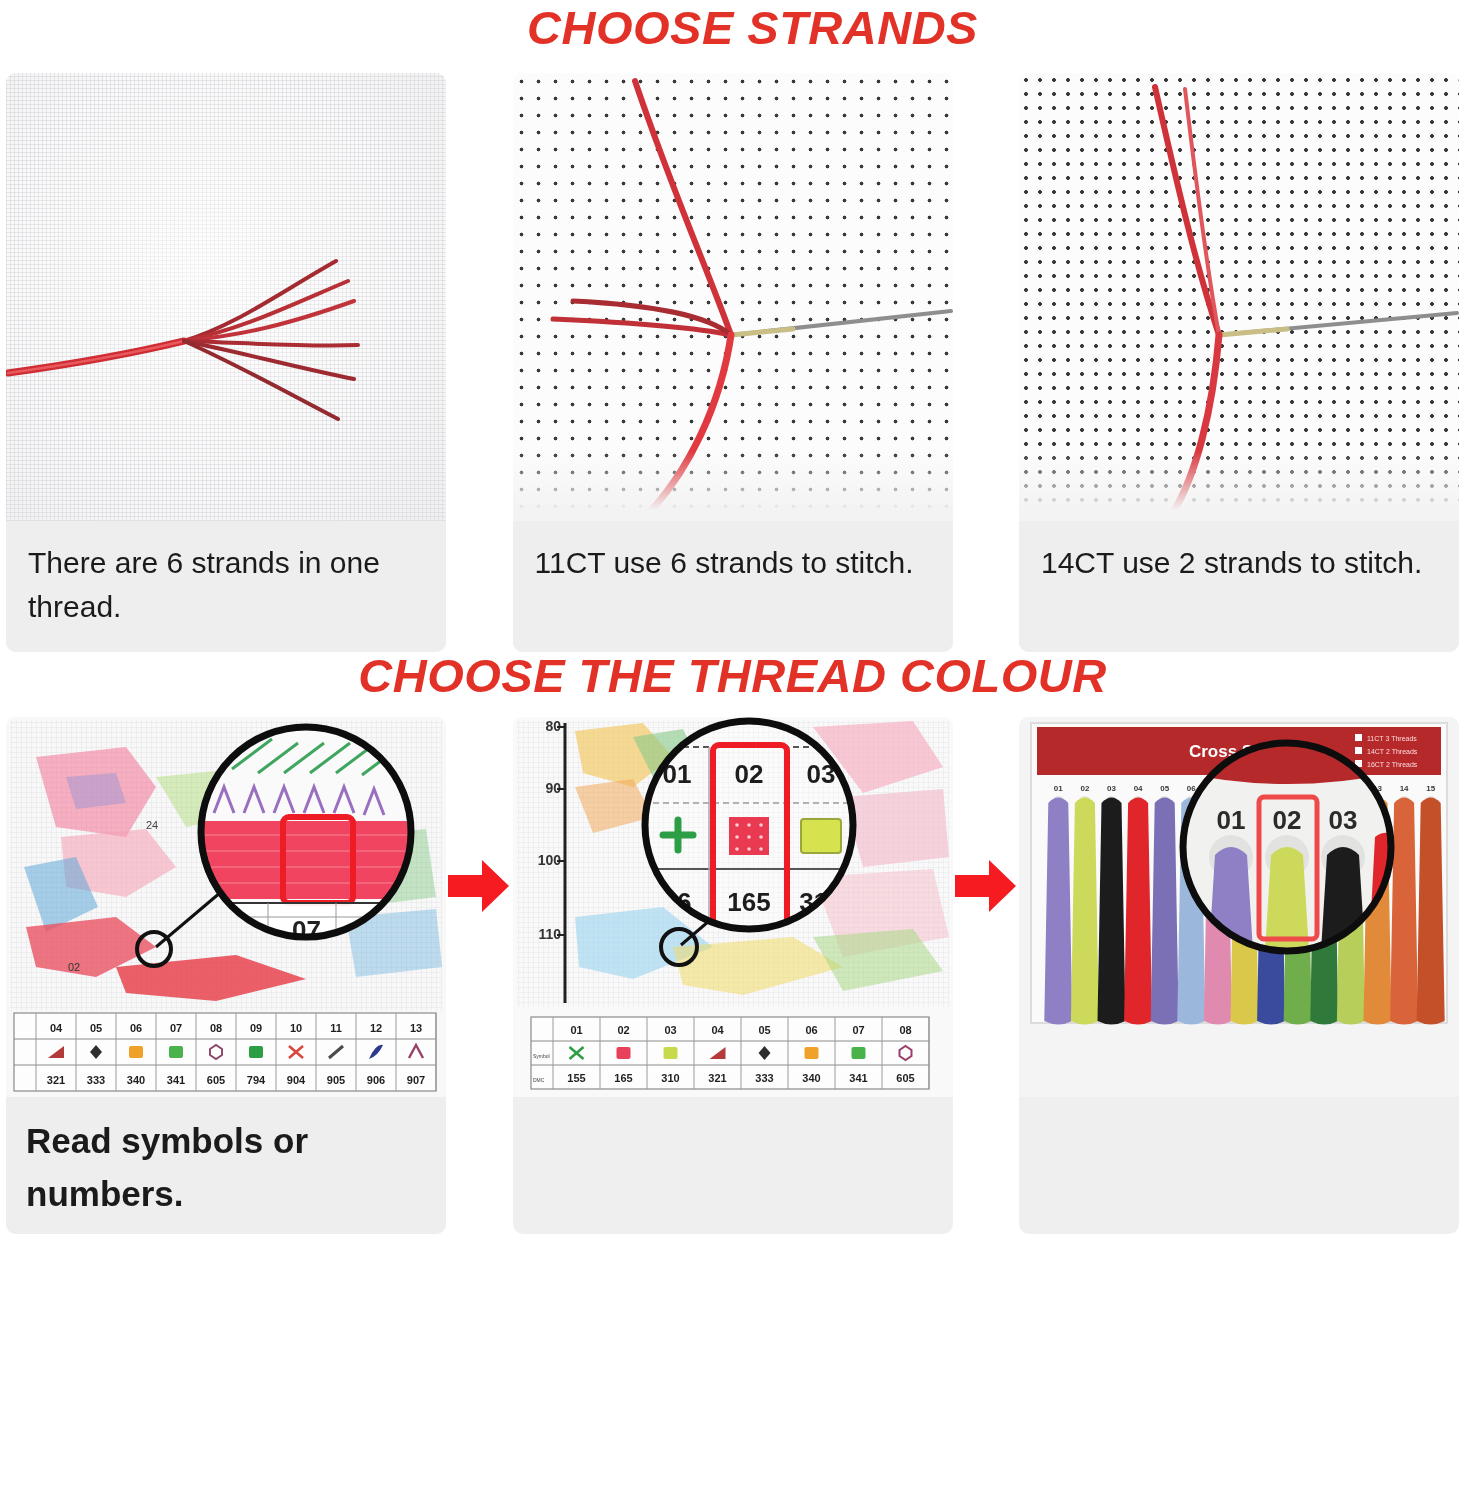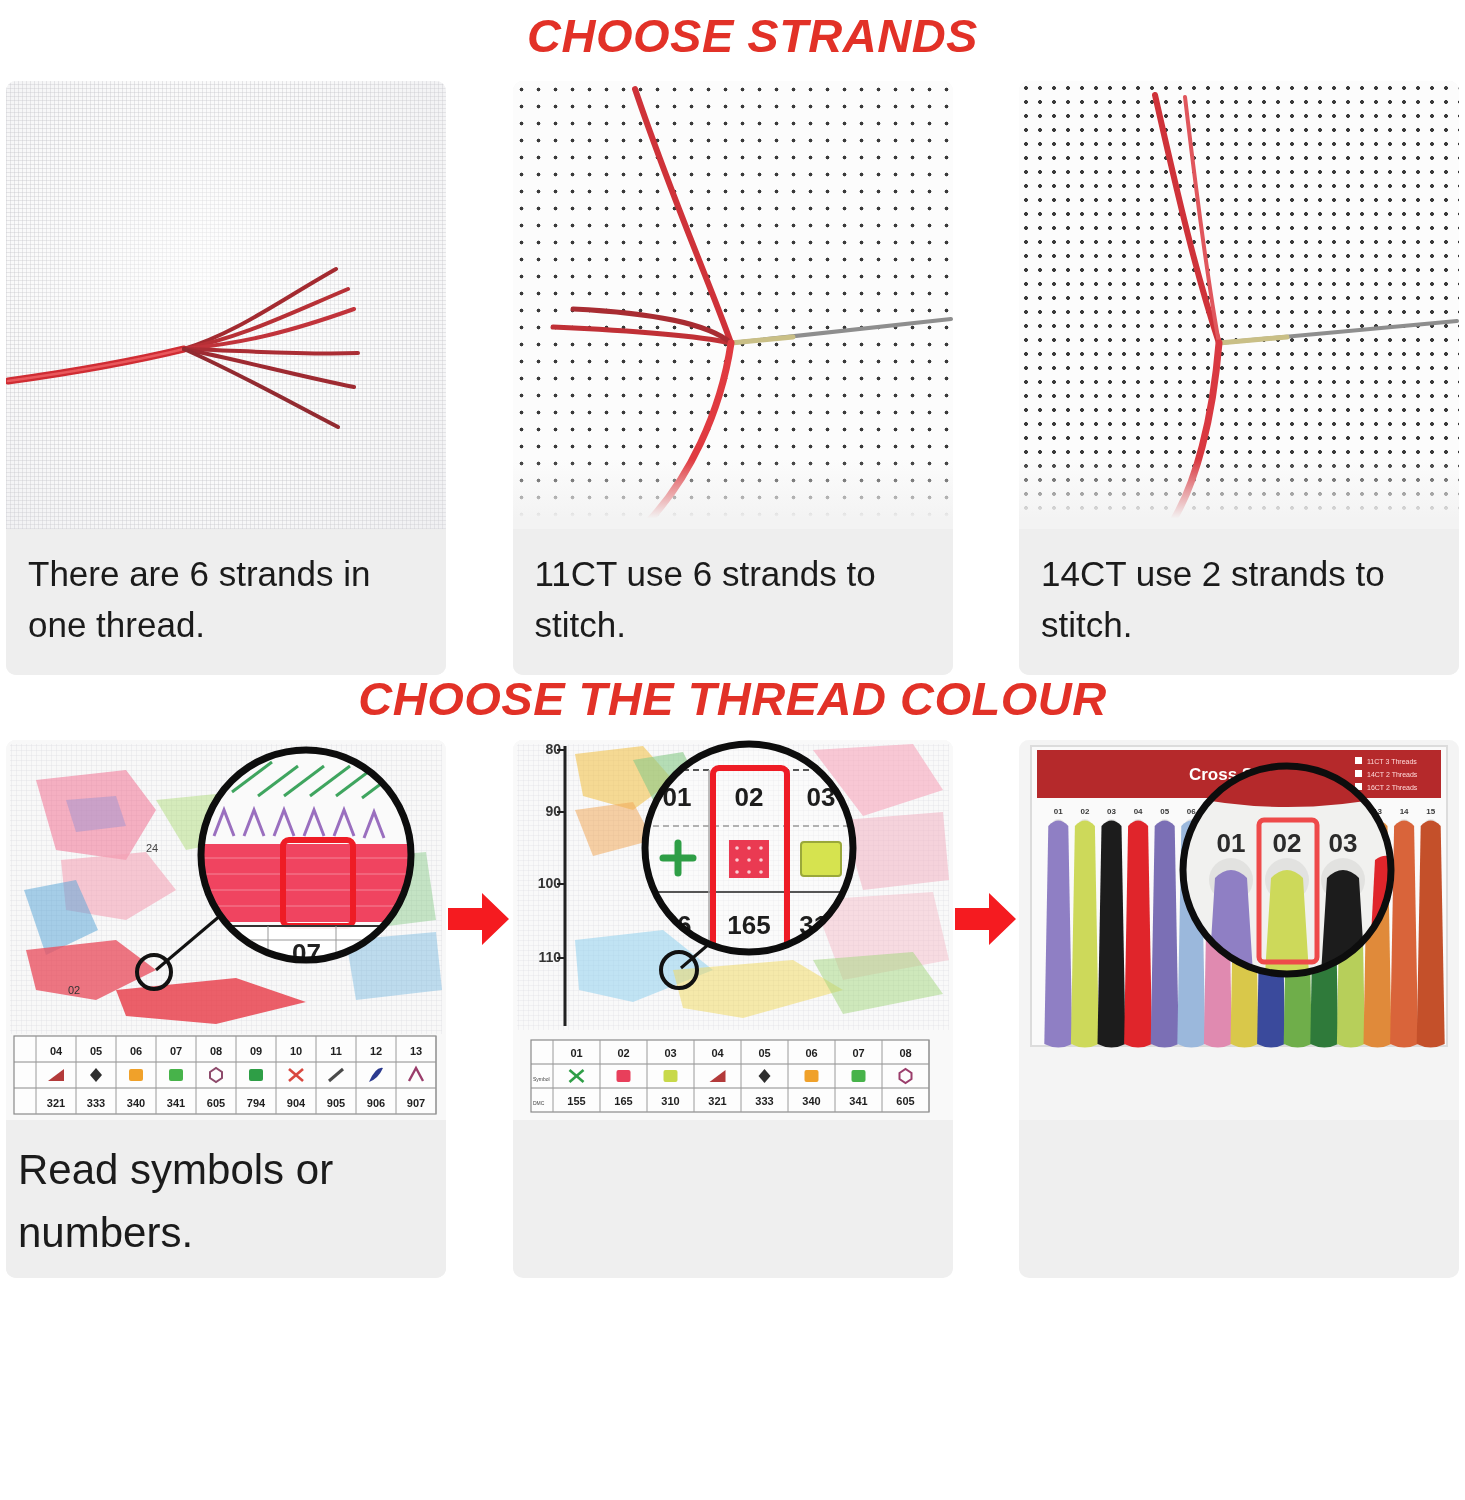--- a/index.html
+++ b/index.html
@@ -18,21 +18,21 @@
     width: 100%;
     text-align: center;
     color: #e23127;
     font-weight: bold;
     font-style: italic;
     font-size: 47px;
     letter-spacing: 0.5px;
     line-height: 1;
     font-family: "Liberation Sans", sans-serif;
   }
-  #title-strands { margin-top: 12px; padding-left: 40px; }
+  #title-strands { margin-top: 4px; padding-left: 40px; }
   #title-colour  { }
 
   
   .card-row {
     display: flex;
     justify-content: space-between;
     padding: 0 6px;
   }
   #row-strands { margin-top: 22px; }
   #row-colour  { margin-top: 18px; }
@@ -49,29 +49,29 @@
 
   .card-photo {
     height: 448px;
     position: relative;
     overflow: hidden;
     background: #fdfdfd;
   }
   .card-caption {
     background: #eeeeee;
     color: #1b1b1b;
-    font-size: 35px;
+    font-size: 30px;
     line-height: 1.45;
     padding: 20px 22px 24px 22px;
     flex: 1;
   }
 
   
   .card-small .card-photo { height: 380px; }
-  .card-small .card-caption { font-size: 42px; line-height: 1.5; padding: 18px 20px 14px 12px; }
+  .card-small .card-caption { font-size: 35px; line-height: 1.5; padding: 18px 20px 14px 20px; font-weight: bold; }
 
   
   .weave {
     position: absolute; inset: 0;
     background-color: #fbfbfb;
     background-image:
       repeating-linear-gradient(0deg,   rgba(190,190,195,0.40) 0 1px, transparent 1px 4px),
       repeating-linear-gradient(90deg,  rgba(190,190,195,0.40) 0 1px, transparent 1px 4px);
   }
   .weave-vignette {

